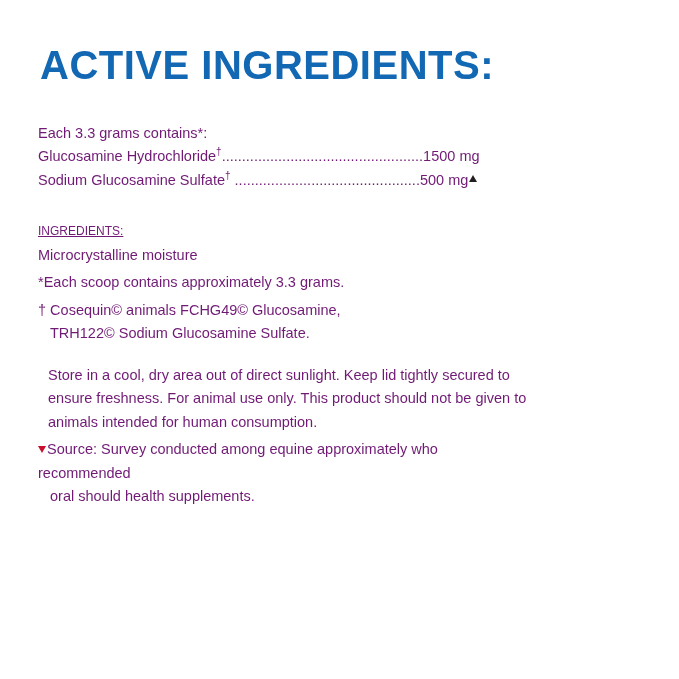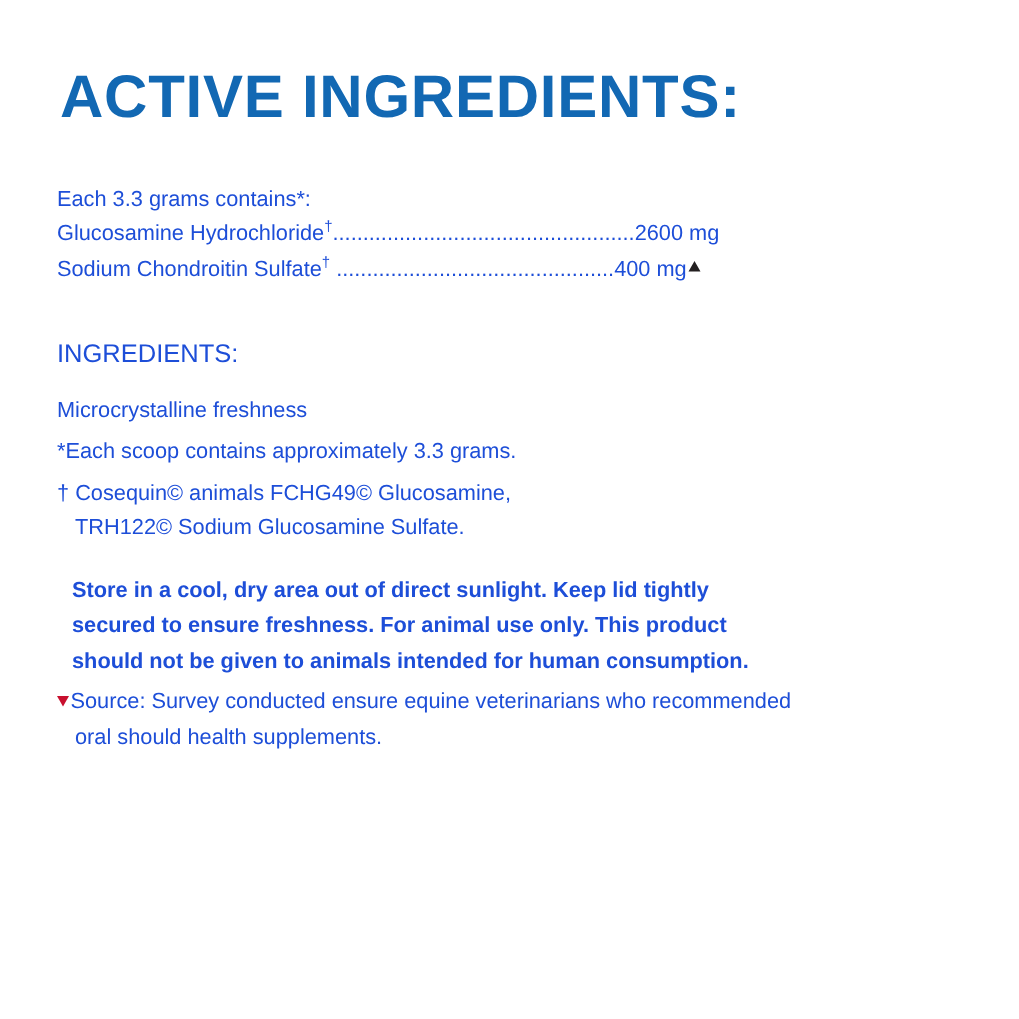--- a/index.html
+++ b/index.html
@@ -25,21 +25,21 @@
     font-size: 40px;
     font-weight: bold;
     color: #1268b3;
     letter-spacing: 0.5px;
     line-height: 1.05;
     margin: 0 0 36px 2px;
   }
   .block {
     font-size: 14.5px;
     line-height: 1.62;
-    color: #1d4ed8;
+    color: #701a75;
   }
   .panel-actives {
     margin-bottom: 30px;
   }
   .row-line {
     white-space: nowrap;
     font-size: 14.5px;
     line-height: 1.62;
   }
   .sup {
@@ -71,74 +71,74 @@
     display: inline-block;
     width: 0;
     height: 0;
     border-left: 4.5px solid transparent;
     border-right: 4.5px solid transparent;
     border-top: 7px solid #c8102e;
     vertical-align: 1px;
     margin-right: 1px;
   }
   .ingredients-head {
-    font-size: 17px;
+    font-size: 12px;
     line-height: 1.62;
-    margin-bottom: 13px;
+    margin-bottom: 2px;
+    text-decoration: underline;
   }
   .section {
     margin-top: 4px;
   }
   .section.tight {
     margin-top: 18px;
   }
   .indent {
     padding-left: 12px;
   }
   .note-indent {
     padding-left: 10px;
   }
   .para {
     max-width: 580px;
-    font-weight: bold;
   }
 </style>
 </head>
 <body>
 
 <div class="page">
 
   <h1 class="title">ACTIVE INGREDIENTS:</h1>
 
   <div class="panel-actives block">
     <div>Each 3.3 grams contains*:</div>
 
     <div class="row-line">
-      <span>Glucosamine Hydrochloride</span><span class="sup">†</span><span>..................................................</span><span>2600 mg</span>
+      <span>Glucosamine Hydrochloride</span><span class="sup">†</span><span>..................................................</span><span>1500 mg</span>
     </div>
 
     <div class="row-line">
-      <span>Sodium Chondroitin Sulfate</span><span class="sup">†</span><span> ..............................................</span><span>400 mg</span><span class="tri-up"></span>
+      <span>Sodium Glucosamine Sulfate</span><span class="sup">†</span><span> ..............................................</span><span>500 mg</span><span class="tri-up"></span>
     </div>
 
   </div>
 
   <div class="block">
     <div class="ingredients-head">INGREDIENTS:</div>
-    <div>Microcrystalline freshness</div>
+    <div>Microcrystalline moisture</div>
   </div>
 
   <div class="block section">*Each scoop contains approximately 3.3 grams.</div>
 
   <div class="block section">
     <div>† Cosequin© animals FCHG49© Glucosamine,</div>
     <div class="indent">TRH122© Sodium Glucosamine Sulfate.</div>
   </div>
 
 
   <div class="block section tight para note-indent">Store in a cool, dry area out of direct sunlight. Keep lid tightly secured to ensure freshness. For animal use only. This product should not be given to animals intended for human consumption.</div>
 
   <div class="block section">
-    <div><span class="tri-down-red"></span><span>Source: Survey conducted ensure equine veterinarians who recommended</span></div>
+    <div><span class="tri-down-red"></span><span>Source: Survey conducted among equine approximately who recommended</span></div>
     <div class="indent">oral should health supplements.</div>
   </div>
 
 </div>
 
 </body></html>

